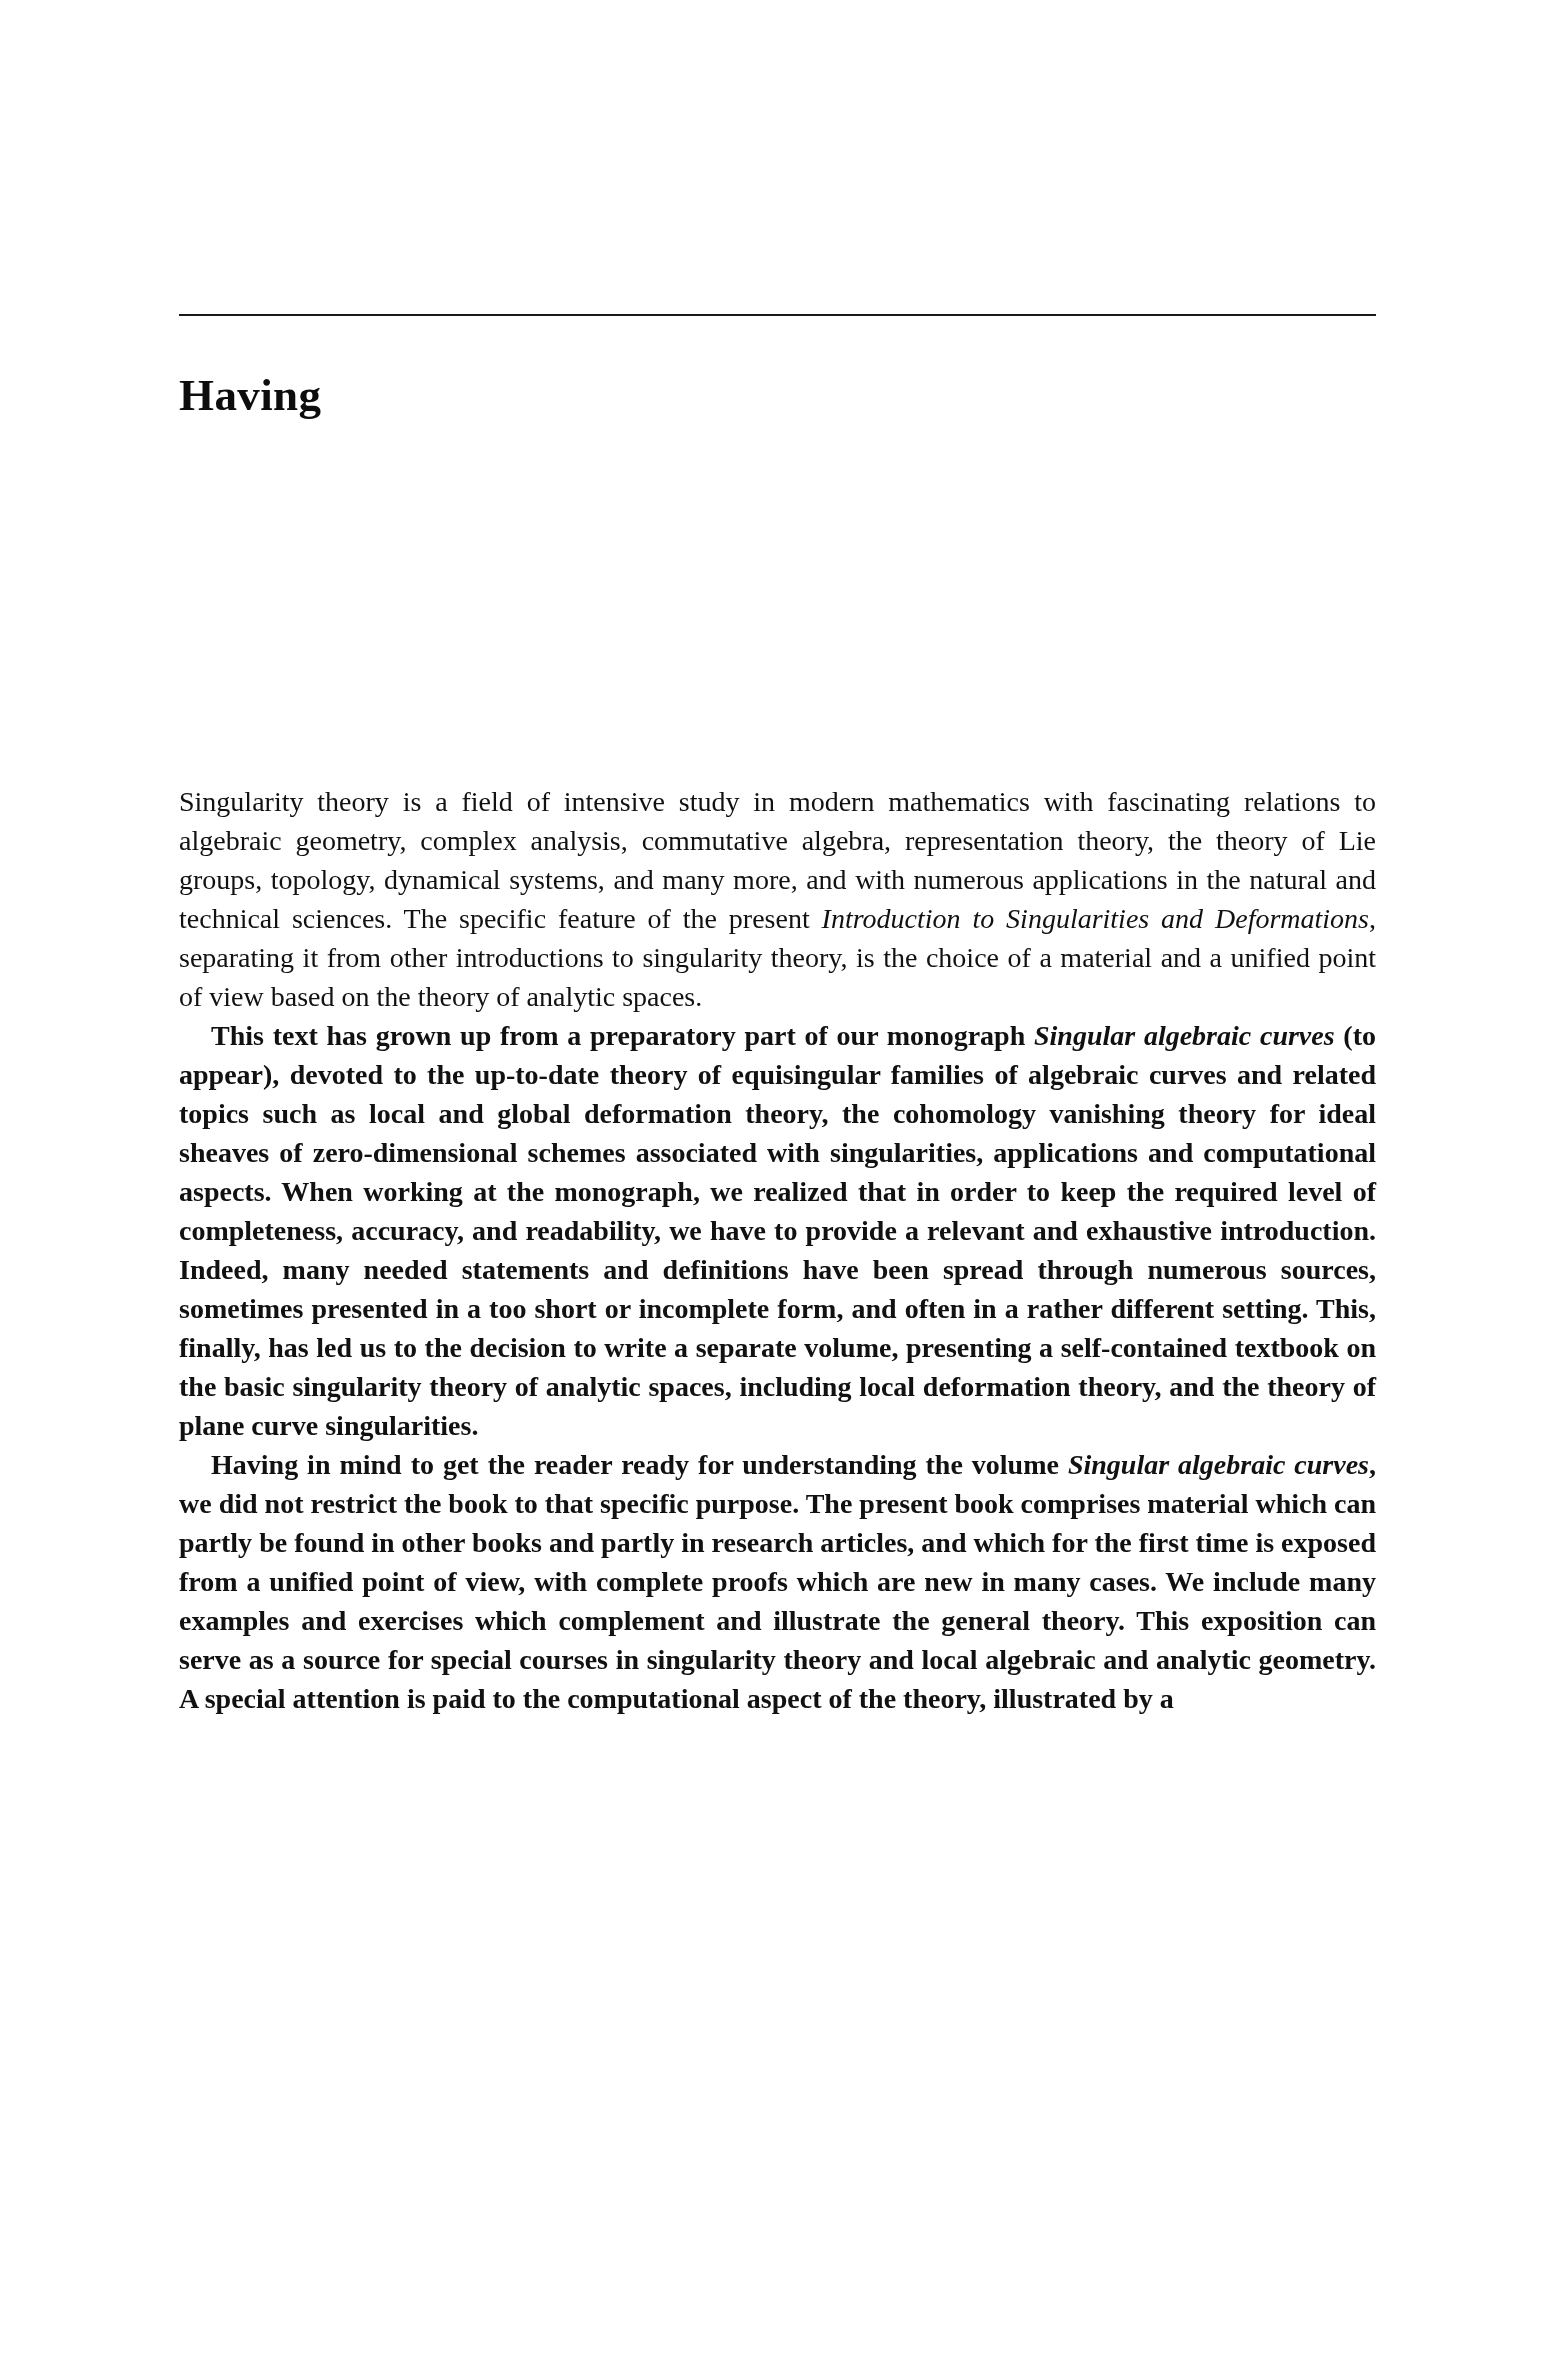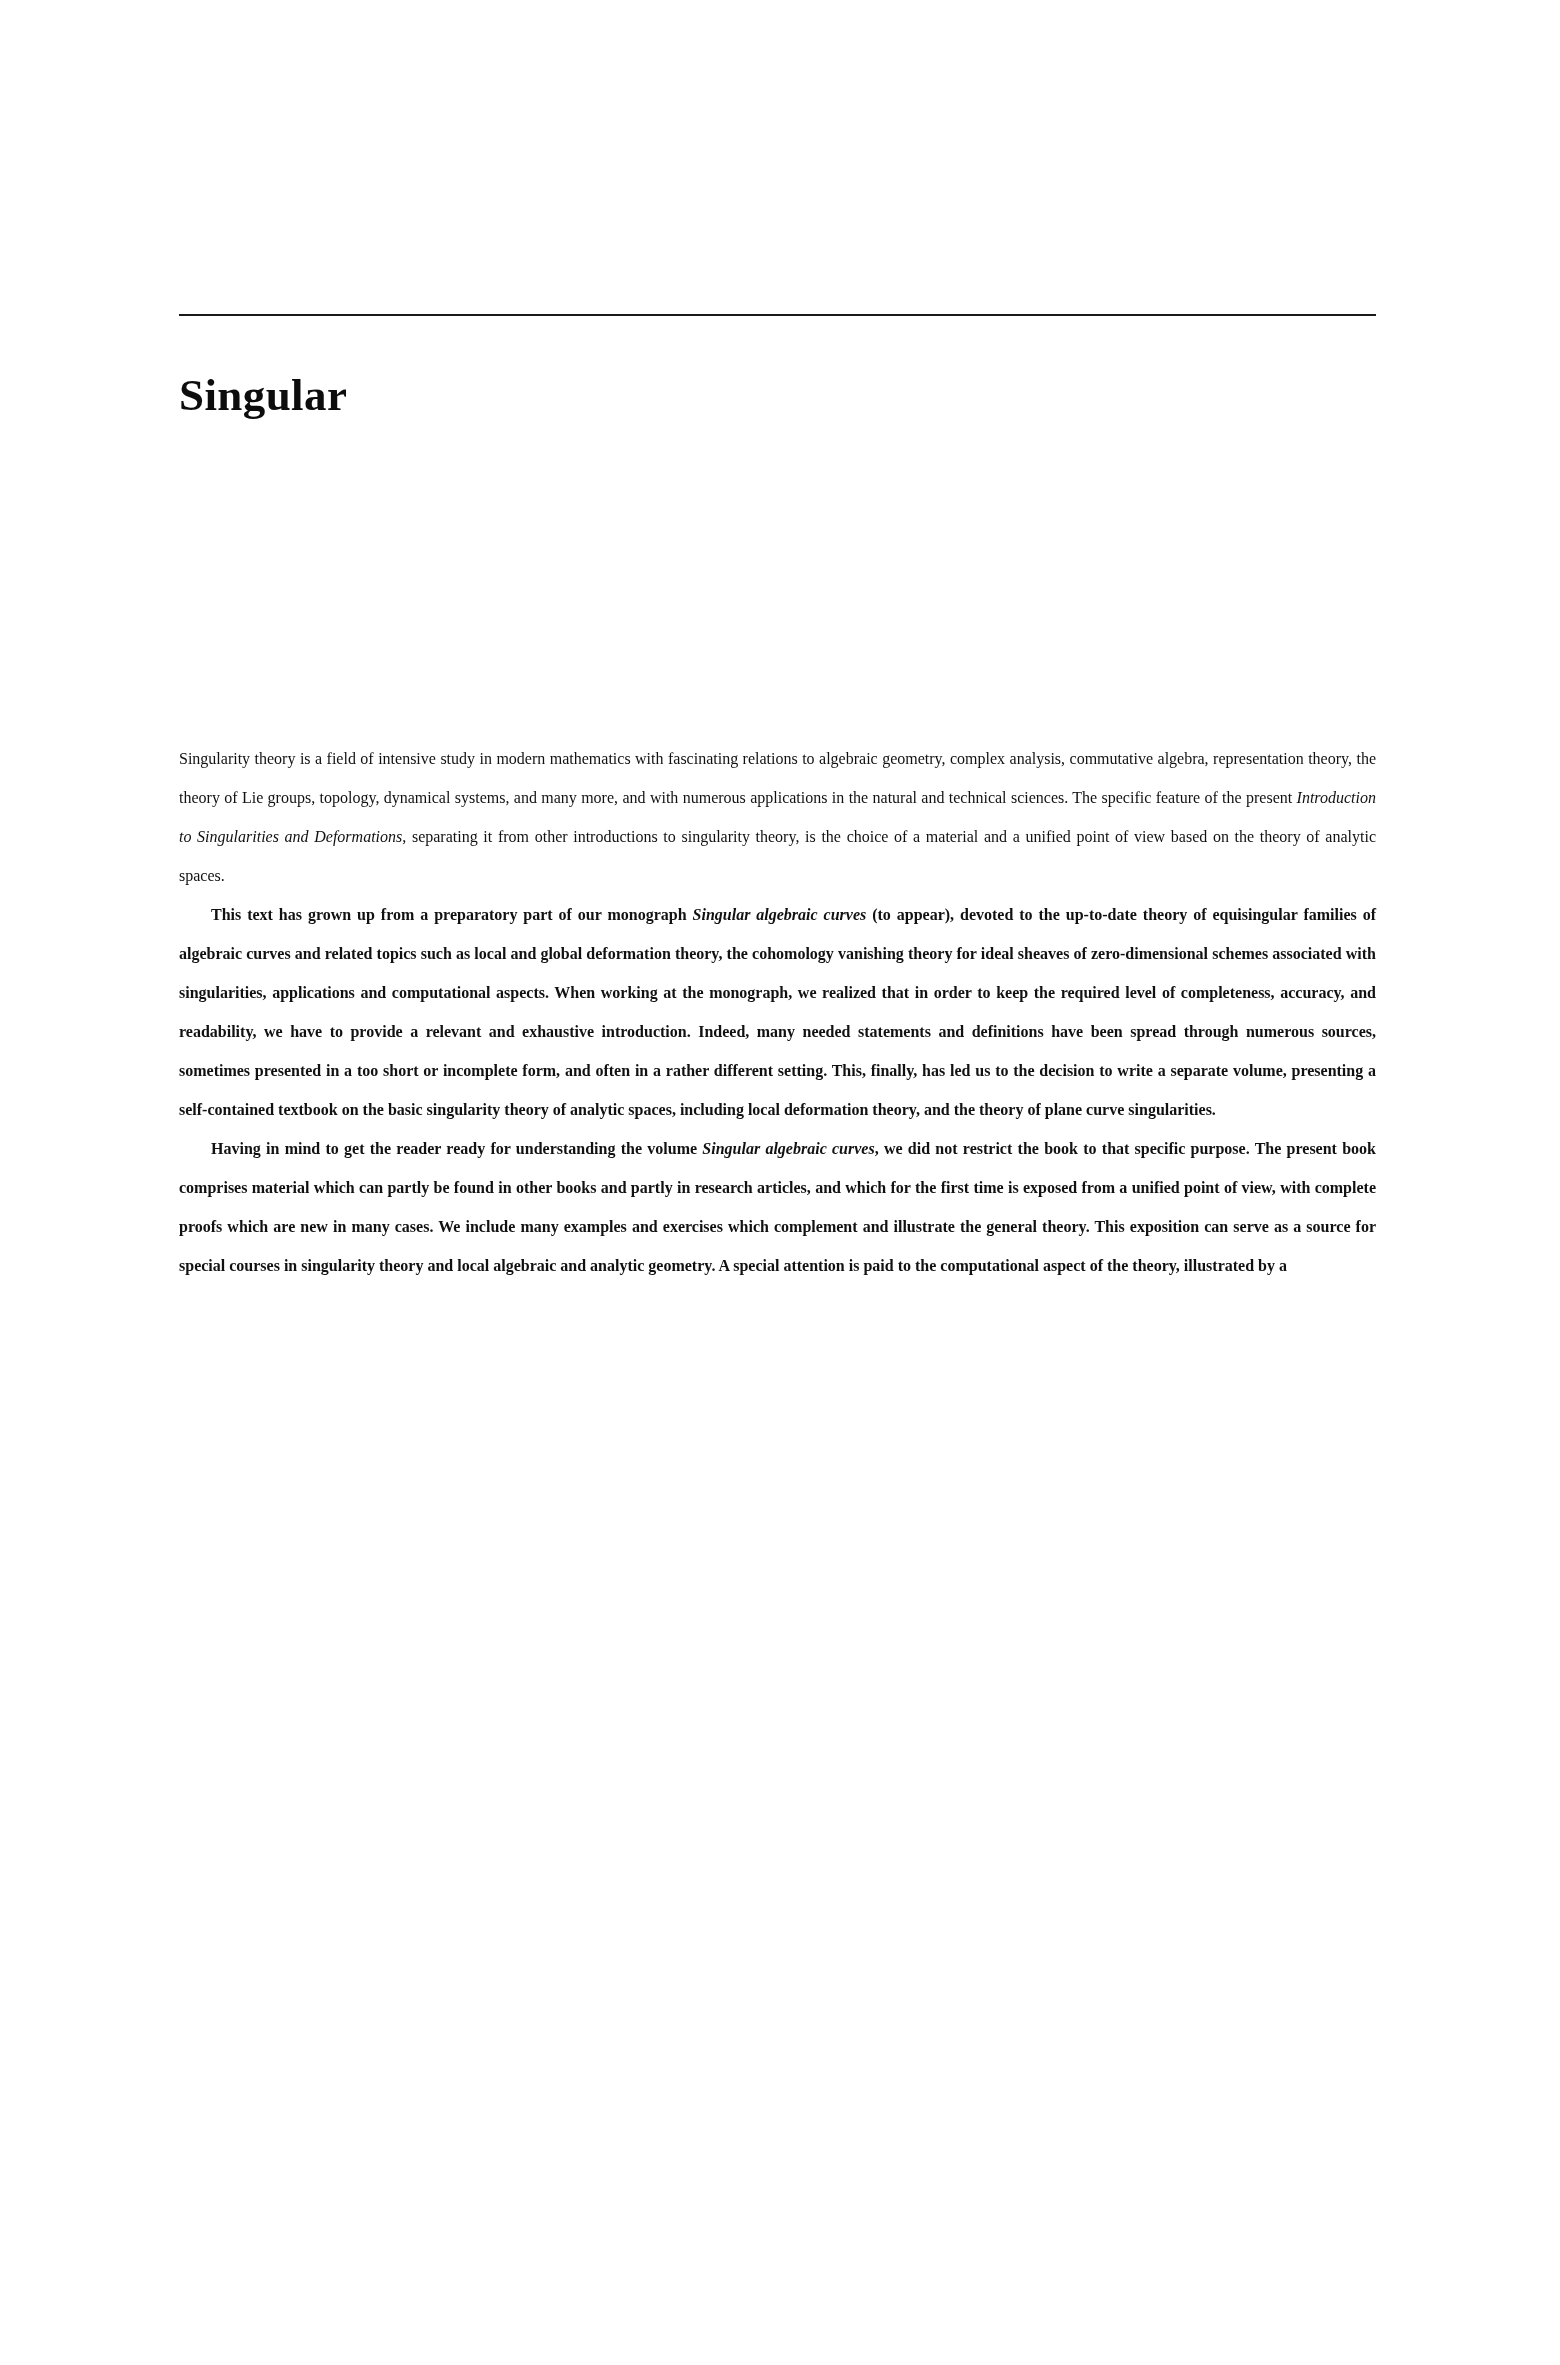--- a/index.html
+++ b/index.html
@@ -37,23 +37,23 @@
     width: 1197px;
     font-size: 45px;
     font-weight: bold;
     letter-spacing: 0.4px;
     line-height: 1.1;
     color: #0d0d0d;
   }
   .body-block {
     position: absolute;
     left: 179px;
-    top: 739px;
+    top: 782px;
     width: 1197px;
-    font-size: 16px;
+    font-size: 28px;
     line-height: 39px;
     text-align: justify;
     color: #111111;
     -webkit-hyphens: none;
     hyphens: none;
   }
   .para {
     margin: 0;
     text-indent: 0;
   }
@@ -70,21 +70,21 @@
     text-justify: inter-word;
   }
 </style>
 </head>
 <body>
 
 <div class="page">
 
   <div class="title-rule"></div>
 
-  <h1 class="chapter-title">Singular</h1>
+  <h1 class="chapter-title">Having</h1>
 
   <div class="body-block">
     <p class="para"><span>Singularity theory is a field of intensive study in modern mathematics with fascinating relations to algebraic geometry, complex analysis, commutative algebra, representation theory, the theory of Lie groups, topology, dynamical systems, and many more, and with numerous applications in the natural and technical sciences. The specific feature of the present </span><span class="it">Introduction to Singularities and Deformations</span><span>, separating it from other introductions to singularity theory, is the choice of a material and a unified point of view based on the theory of analytic spaces.</span></p>
     <p class="para"><span>This text has grown up from a preparatory part of our monograph </span><span class="it">Singular algebraic curves</span><span> (to appear), devoted to the up-to-date theory of equisingular families of algebraic curves and related topics such as local and global deformation theory, the cohomology vanishing theory for ideal sheaves of zero-dimensional schemes associated with singularities, applications and computational aspects. When working at the monograph, we realized that in order to keep the required level of completeness, accuracy, and readability, we have to provide a relevant and exhaustive introduction. Indeed, many needed statements and definitions have been spread through numerous sources, sometimes presented in a too short or incomplete form, and often in a rather different setting. This, finally, has led us to the decision to write a separate volume, presenting a self-contained textbook on the basic singularity theory of analytic spaces, including local deformation theory, and the theory of plane curve singularities.</span></p>
     <p class="para"><span>Having in mind to get the reader ready for understanding the volume </span><span class="it">Singular algebraic curves</span><span>, we did not restrict the book to that specific purpose. The present book comprises material which can partly be found in other books and partly in research articles, and which for the first time is exposed from a unified point of view, with complete proofs which are new in many cases. We include many examples and exercises which complement and illustrate the general theory. This exposition can serve as a source for special courses in singularity theory and local algebraic and analytic geometry. A special attention is paid to the computational aspect of the theory, illustrated by a</span></p>
   </div>
 
 </div>
 
 

